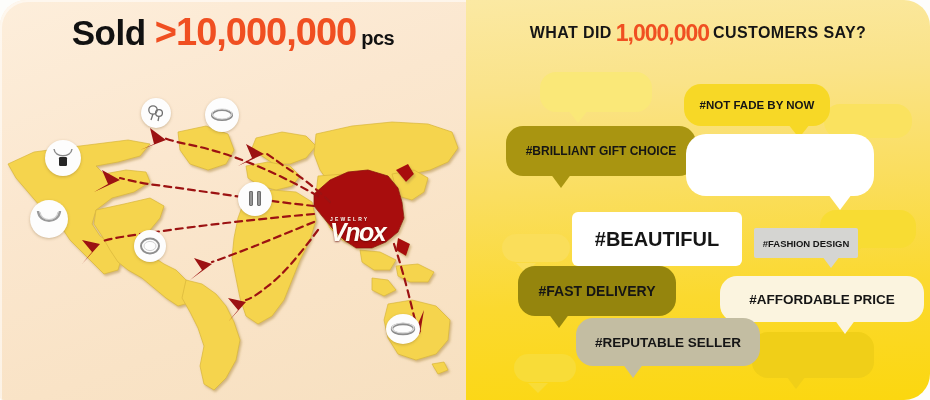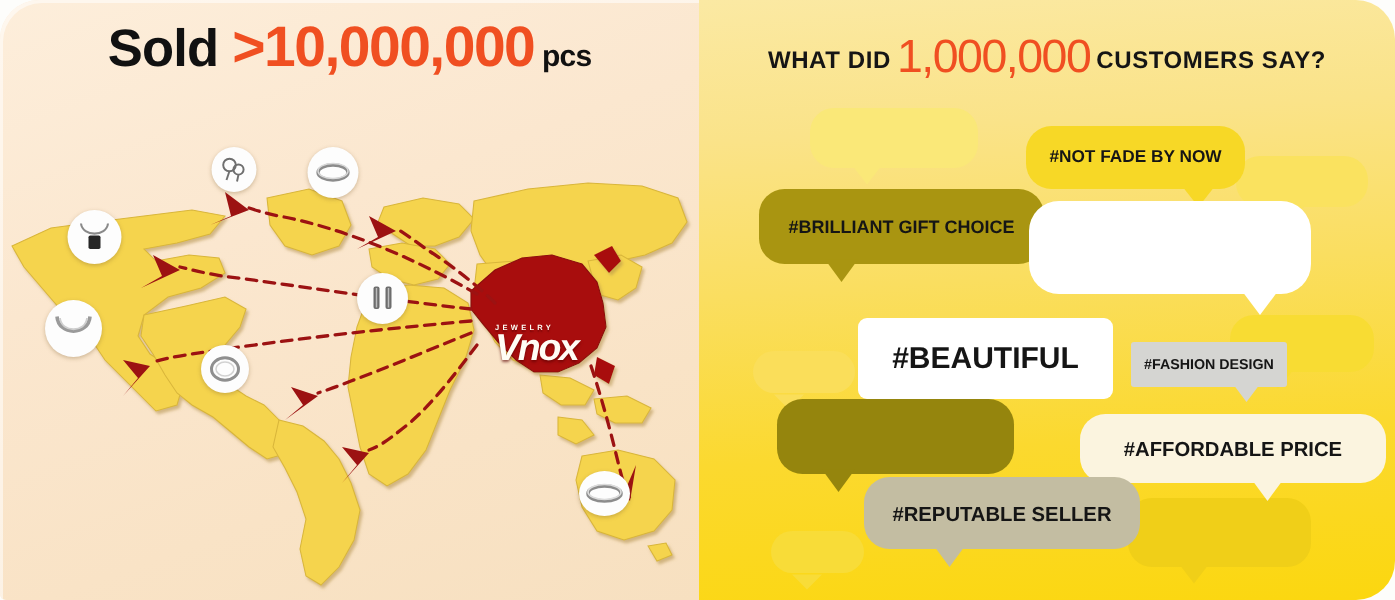--- a/index.html
+++ b/index.html
@@ -56,21 +56,21 @@
   .right-panel{
     position:absolute;left:466px;top:0;width:464px;height:400px;
     background:linear-gradient(176deg,#fbe9a3 0%,#fae389 22%,#fade60 46%,#fbd92f 72%,#fbd70f 100%);
     border-top-right-radius:26px;border-bottom-right-radius:26px;
     overflow:hidden;
   }
   .r-title{
     position:absolute;left:0;top:20px;width:464px;text-align:center;
     font-weight:bold;white-space:nowrap;color:#151515;font-size:16px;letter-spacing:.4px;
   }
-  .r-title .num{color:#f04f21;font-size:31px;font-weight:normal;letter-spacing:-1px;
+  .r-title .num{color:#f04f21;font-size:23px;font-weight:bold;letter-spacing:-1px;
     vertical-align:-3px;margin:0 4px;}
 
   
   .bub{
     position:absolute;border-radius:17px;
     display:flex;align-items:center;justify-content:center;
     font-weight:bold;color:#151515;white-space:nowrap;
   }
   .bub .tail{
     position:absolute;bottom:-12px;width:0;height:0;
@@ -297,20 +297,21 @@
       <span>#BEAUTIFUL</span>
       <span class="tail" style="left:36px;bottom:-14px;border-left:11px solid transparent;border-right:11px solid transparent;border-top:16px solid #ffffff;"></span>
     </div>
 
     <div class="bub" style="left:288px;top:228px;width:104px;height:30px;background:#d5d5d2;font-size:9.5px;border-radius:2px;">
       <span>#FASHION DESIGN</span>
       <span class="tail" style="left:68px;bottom:-10px;border-left:9px solid transparent;border-right:9px solid transparent;border-top:12px solid #d5d5d2;"></span>
     </div>
 
     <div class="bub" style="left:52px;top:266px;width:158px;height:50px;background:#95850d;font-size:14px;">
+      <span>#FAST DELIVERY</span>
       <span class="tail" style="left:30px;border-top:15px solid #95850d;"></span>
     </div>
 
     <div class="bub" style="left:254px;top:276px;width:204px;height:46px;background:#fbf4df;font-size:13.5px;">
       <span>#AFFORDABLE PRICE</span>
       <span class="tail" style="left:114px;border-top:15px solid #fbf4df;"></span>
     </div>
 
     <div class="bub" style="left:110px;top:318px;width:184px;height:48px;background:#c3bda2;font-size:13.5px;">
       <span>#REPUTABLE SELLER</span>

